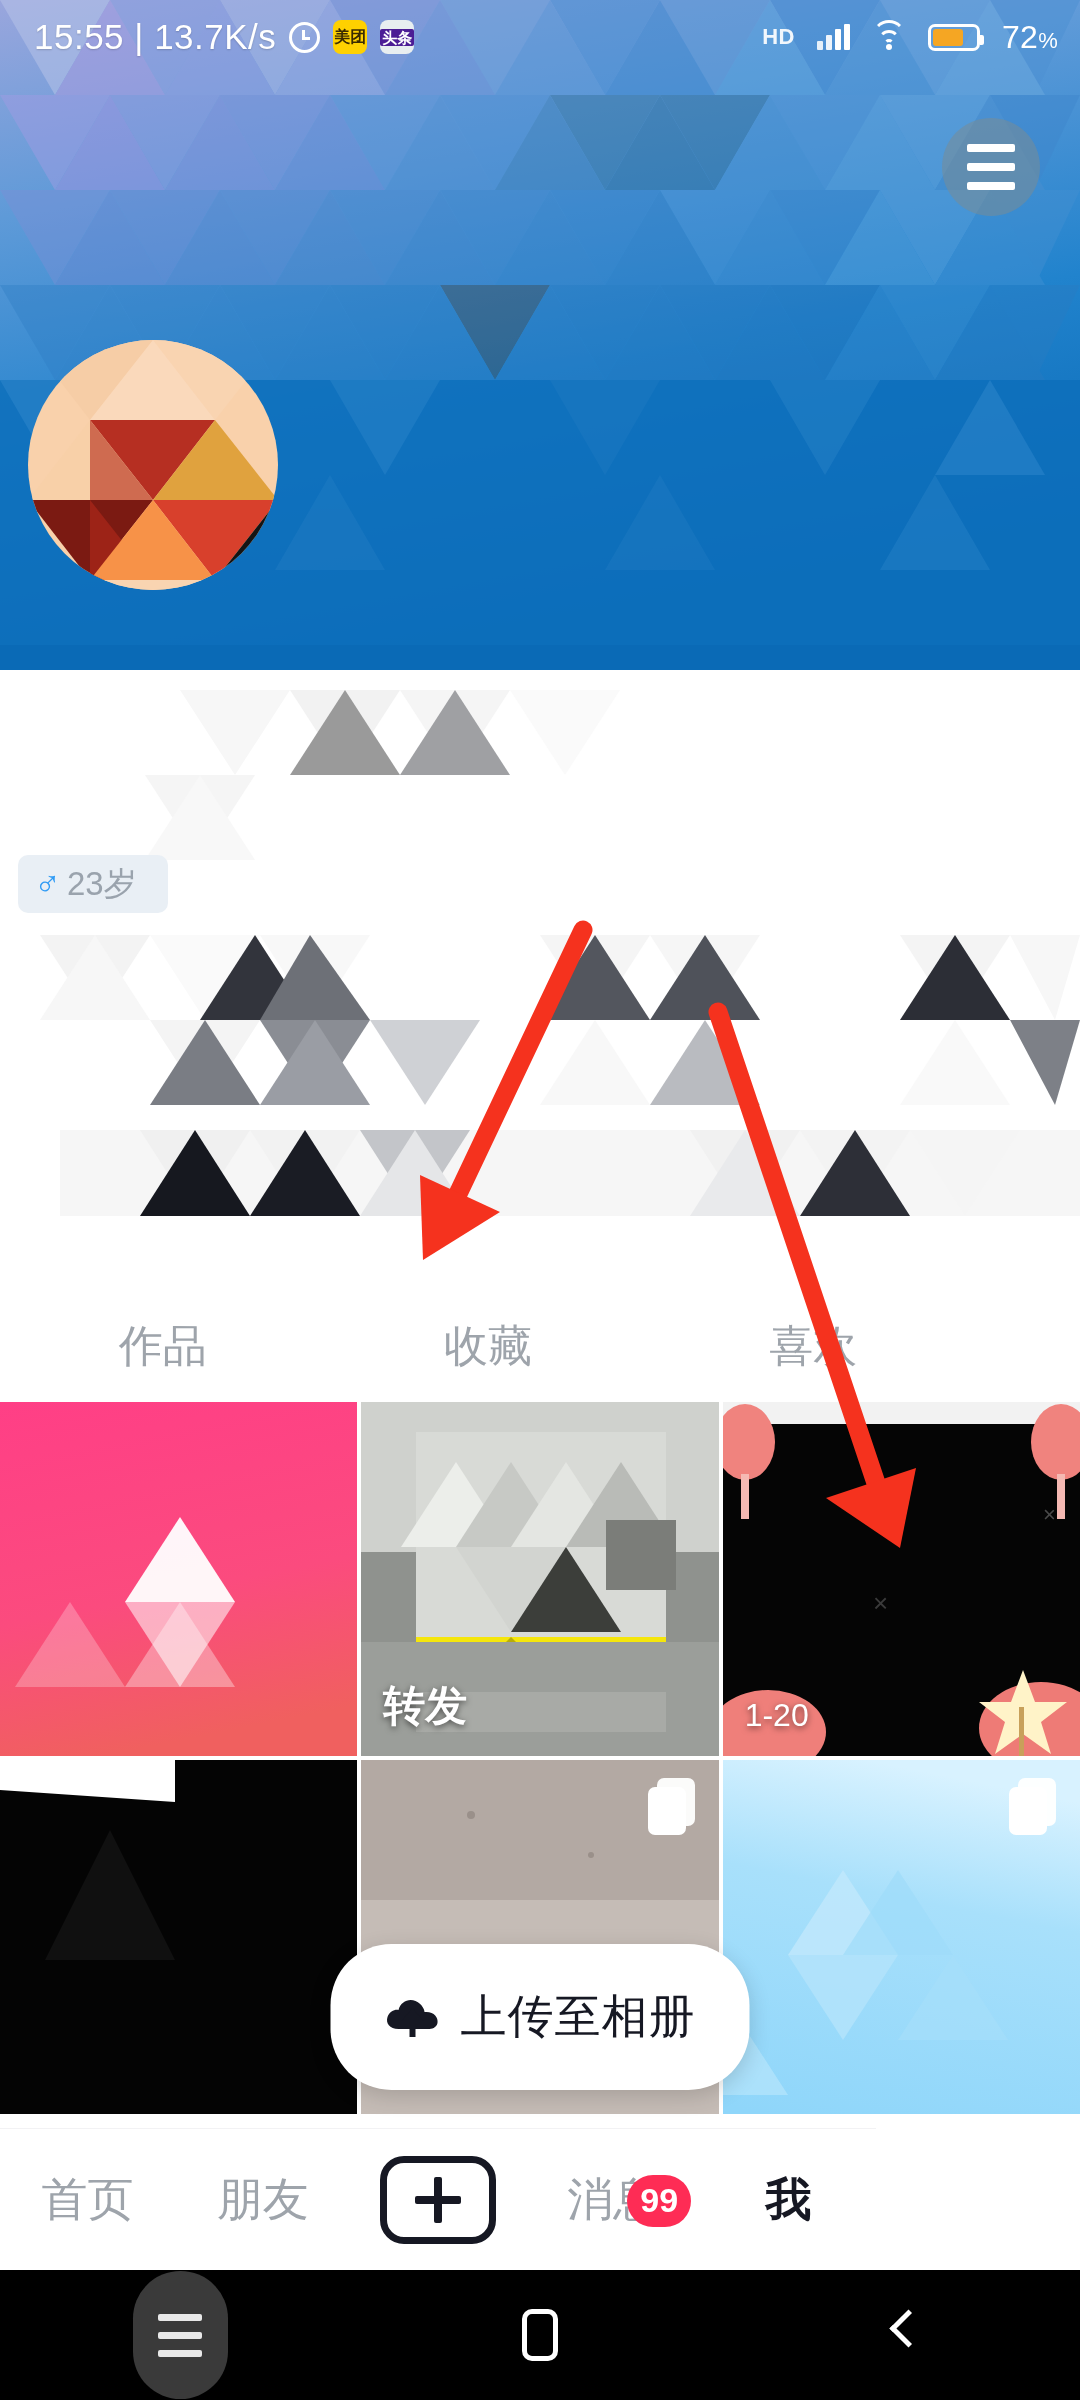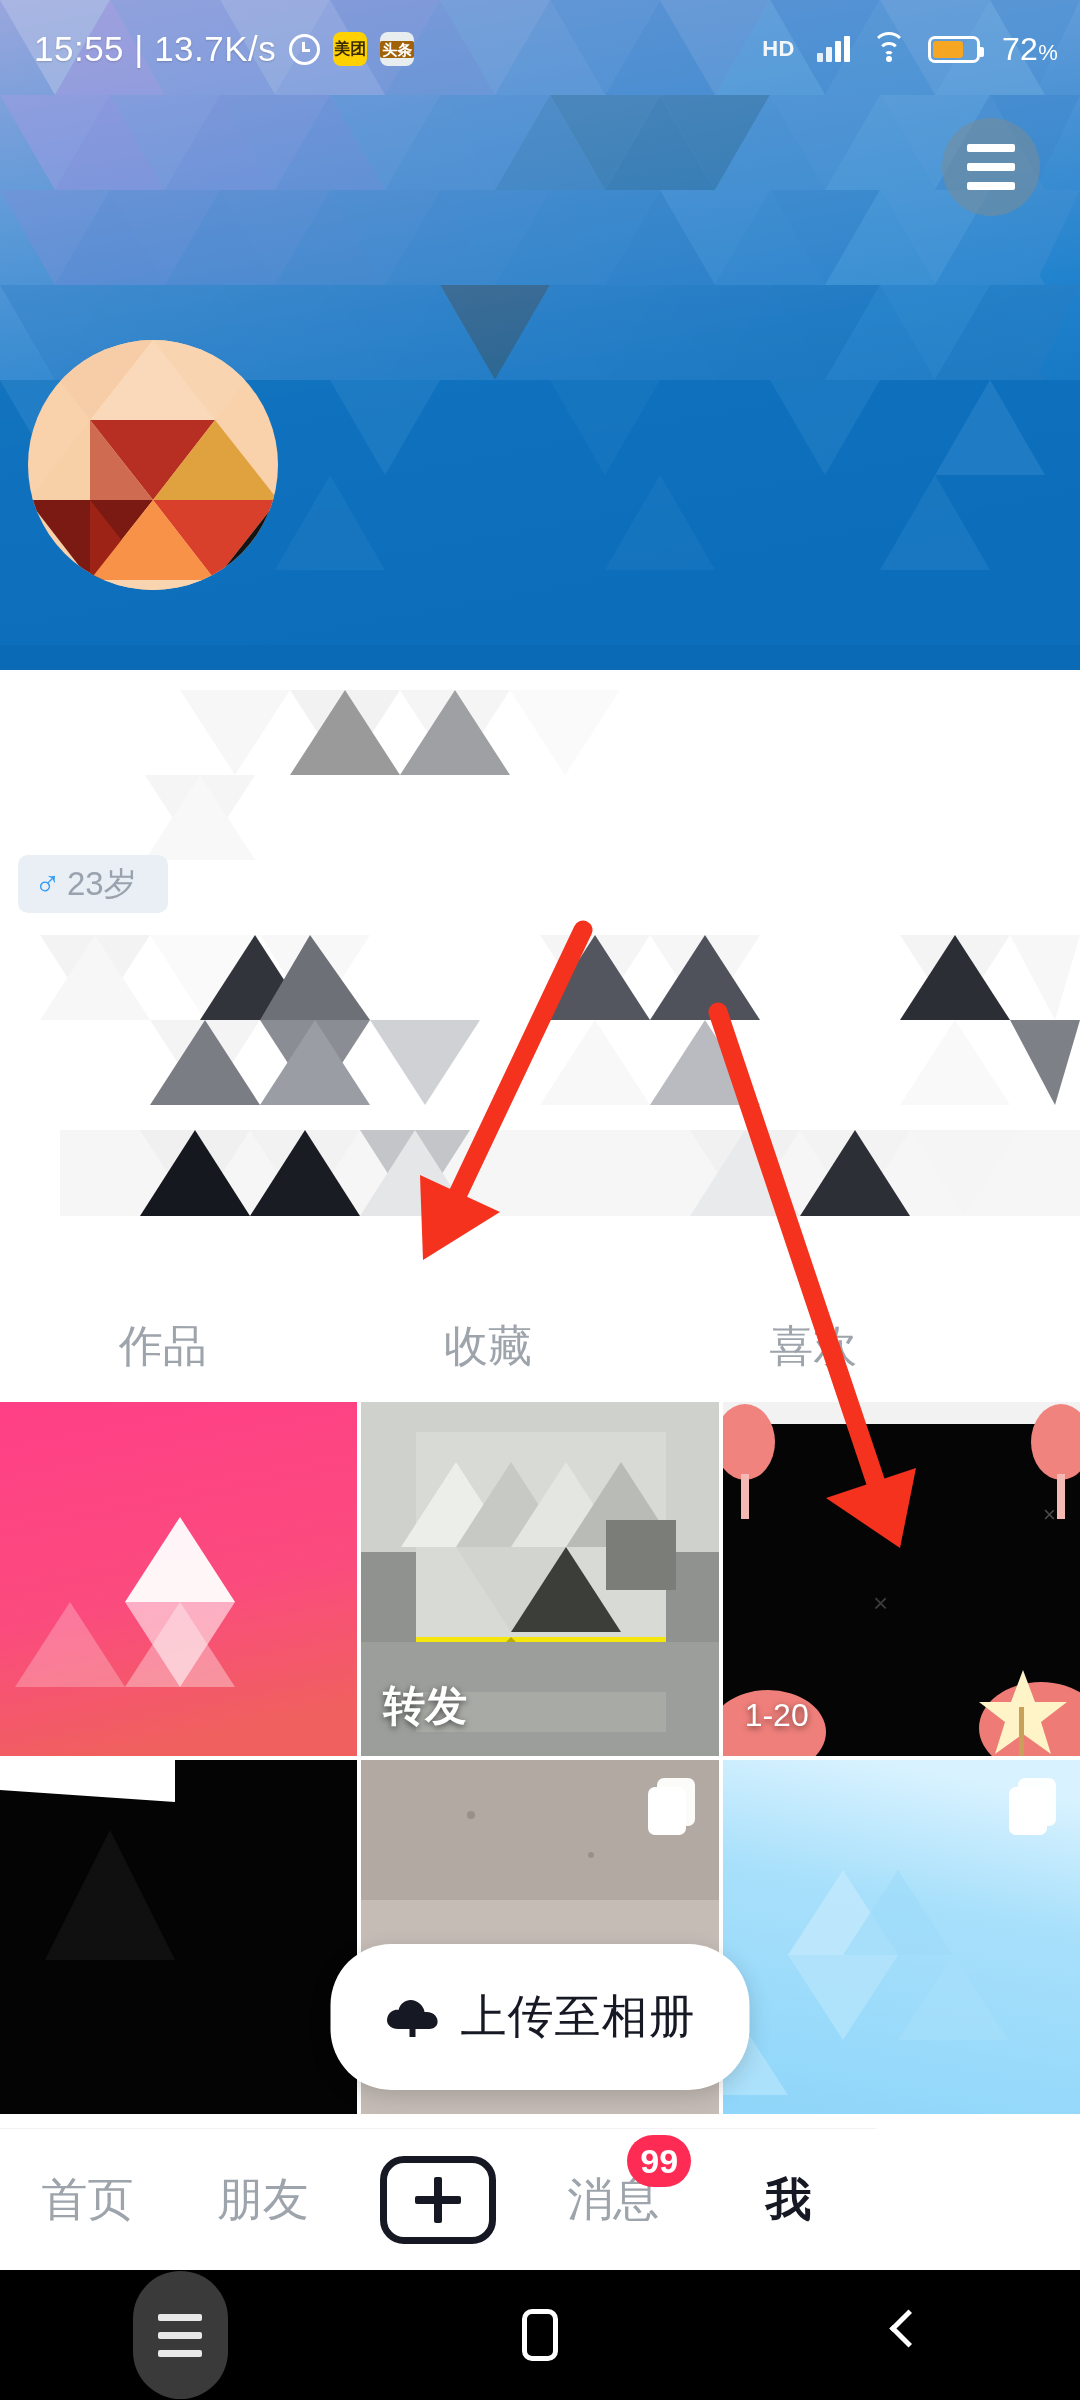--- a/index.html
+++ b/index.html
@@ -5,32 +5,32 @@
   * { margin:0; padding:0; box-sizing:border-box; }
   html,body { width:1080px; height:2400px; background:#000; overflow:hidden;
               font-family:"Liberation Sans","DejaVu Sans",sans-serif; }
 
   #app { position:relative; width:1080px; height:2400px; overflow:hidden; background:#fff; }
 
   
   .statusbar{
     position:absolute; top:0; left:0; width:1080px; height:74px;
     display:flex; align-items:center; justify-content:space-between;
-    padding:0 22px 0 34px; z-index:30; color:#fff;margin-top:12px;
+    padding:0 22px 0 34px; z-index:30; color:#fff;
   }
   .sb-left{ display:flex; align-items:center; gap:13px; }
   .sb-time{ font-size:35px; font-weight:400; letter-spacing:.5px; text-shadow:0 1px 2px rgba(0,0,0,.18); white-space:nowrap;}
   .alarm{ width:31px;height:31px;border:3px solid #fff;border-radius:50%;position:relative;display:inline-block; }
   .alarm:before{content:"";position:absolute;left:10px;top:5px;width:3px;height:9px;background:#fff;}
   .alarm:after{content:"";position:absolute;left:10px;top:12px;width:8px;height:3px;background:#fff;}
   .appicon{ width:34px;height:34px;border-radius:8px;display:flex;align-items:center;justify-content:center;
             font-size:16px;font-weight:700;line-height:1; overflow:hidden;}
   .ic-meituan{ background:#FFD100; color:#3b2b00; }
   .ic-toutiao{ background:#e8eef0; color:#d9262c; }
-  .ic-toutiao .tt{ background:#a16207;color:#fff;padding:1px 2px;border-radius:2px;font-size:15px;}
+  .ic-toutiao .tt{ background:#4c1d95;color:#fff;padding:1px 2px;border-radius:2px;font-size:15px;}
   .sb-right{ display:flex; align-items:center; gap:22px; }
   .hd{ font-size:22px; font-weight:600; opacity:.92; letter-spacing:.5px;}
   .bars{ display:flex; align-items:flex-end; gap:3px; height:26px;}
   .bars i{ width:6px; background:#fff; border-radius:1px; display:block;}
   .bars i:nth-child(1){height:9px;opacity:.85}
   .bars i:nth-child(2){height:15px;opacity:.9}
   .bars i:nth-child(3){height:21px}
   .bars i:nth-child(4){height:26px}
   .wifi{ position:relative; width:34px; height:26px; }
   .wifi span{ position:absolute; left:50%; transform:translateX(-50%);
@@ -96,21 +96,21 @@
 
   
   .upload{ position:absolute; left:50%; transform:translateX(-50%); top:1944px;
            height:146px; padding:0 54px; background:#fff; border-radius:61px;
            display:flex;align-items:center;gap:20px; z-index:14;
            box-shadow:0 6px 22px rgba(0,0,0,.16);}
   .upload .txt{ font-size:46px; color:#161823; font-weight:500; letter-spacing:1px;}
 
   
   .bottomnav{ position:absolute; left:0; bottom:130px; width:876px; height:142px; background:#fff;
-              display:flex; z-index:16; border-top:1px solid #f2f2f4;}
+              display:flex; align-items:center; z-index:16; border-top:1px solid #f2f2f4;}
   .nav{ flex:1; display:flex; align-items:center; justify-content:center; position:relative;
         font-size:46px; color:#9ea4ab; }
   .nav.active{ color:#161823; font-weight:700; }
   .plusbtn{ width:116px;height:88px;border:7px solid #161823;border-radius:24px;
             display:flex;align-items:center;justify-content:center; position:relative;}
   .plusbtn:before{ content:""; position:absolute; width:46px;height:8px;background:#161823;border-radius:2px;}
   .plusbtn:after{ content:""; position:absolute; width:8px;height:46px;background:#161823;border-radius:2px;}
   .badge{ position:absolute; top:6px; left:50%; margin-left:14px; min-width:64px; height:52px;
           background:#FE2C55; color:#ffffff; border-radius:26px; font-size:34px; font-weight:700;
           display:flex;align-items:center;justify-content:center; padding:0 10px; }

